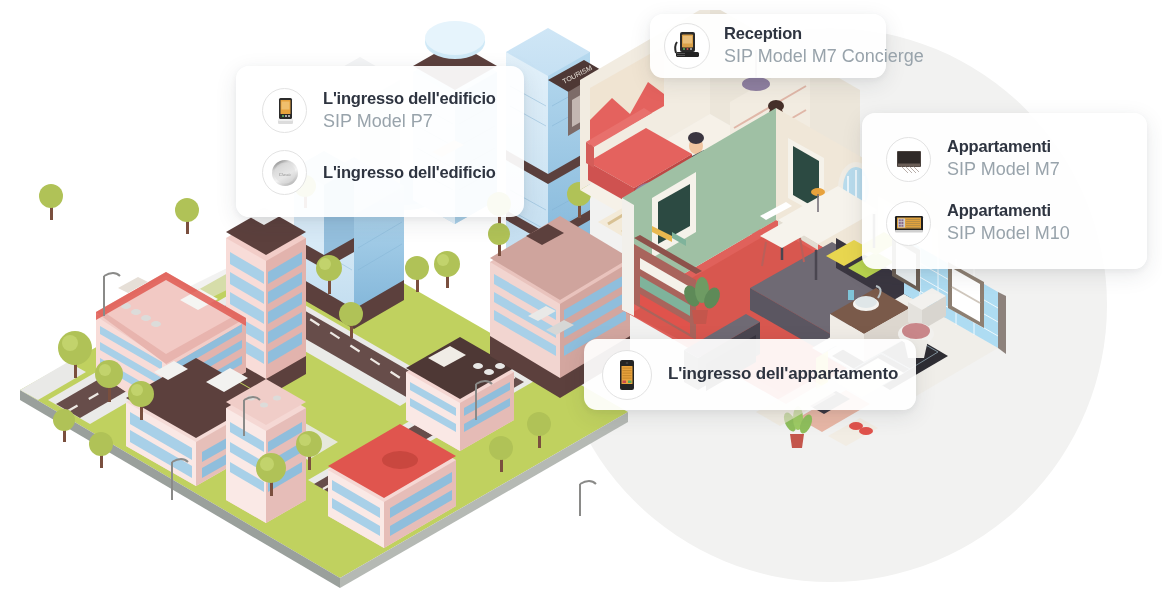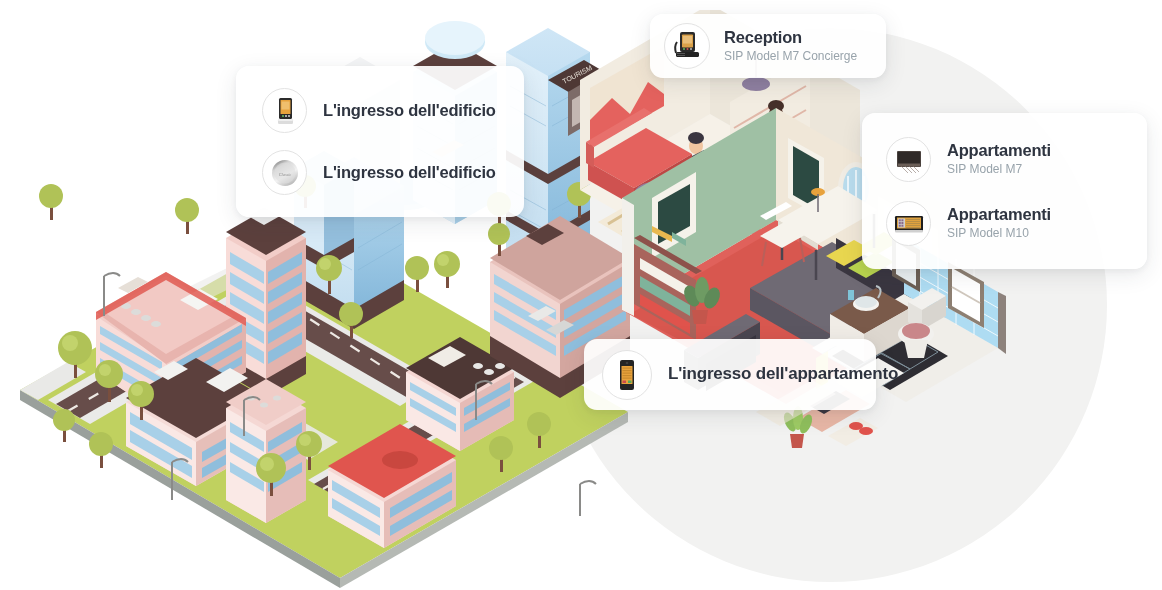--- a/index.html
+++ b/index.html
@@ -60,32 +60,32 @@
   .card-text { display: flex; flex-direction: column; gap: 1px; }
   .card-title {
     font-size: 16.5px;
     font-weight: 700;
     color: #2e3440;
     letter-spacing: -0.2px;
     white-space: nowrap;
     line-height: 1.2;
   }
   .card-sub {
-    font-size: 12px;
+    font-size: 18px;
     font-weight: 400;
     color: #98a3ab;
     white-space: nowrap;
     line-height: 1.25;
   }
 
   
   #card-building   { left: 236px; top: 66px;  width: 288px; height: 151px; padding: 0 16px 0 26px; gap: 17px; }
   #card-reception  { left: 650px; top: 14px;  width: 236px; height: 64px;  padding: 0 0 0 14px; }
   #card-apartments { left: 862px; top: 113px; width: 285px; height: 156px; padding: 0 0 0 24px; gap: 19px; }
-  #card-aptentry   { left: 584px; top: 339px; width: 292px; height: 71px;  padding: 0 0 0 18px; }
+  #card-aptentry   { left: 584px; top: 339px; width: 332px; height: 71px;  padding: 0 0 0 18px; }
 
   #card-reception .card-row { gap: 14px; }
   #card-aptentry .card-row  { gap: 16px; }
   #card-reception .thumb { width: 46px; height: 46px; min-width:46px; }
   #card-aptentry .thumb  { width: 50px; height: 50px; min-width:50px; }
   #card-aptentry .card-title { font-size: 17px; }
 </style>
 </head>
 <body>
 
@@ -710,20 +710,21 @@
           <rect x="13.5" y="7.5" width="8" height="8" fill="#f0bf6d"></rect>
           <circle cx="15" cy="22" r="1.1" fill="#64b860"></circle>
           <circle cx="18" cy="22" r="1.1" fill="#c9c9c9"></circle>
           <circle cx="21" cy="22" r="1.1" fill="#c9c9c9"></circle>
           <rect x="10" y="25" width="15" height="5" rx="1.2" fill="#dcdcdc"></rect>
           <rect x="10" y="25" width="15" height="2" rx="1" fill="#efefef"></rect>
         </svg>
       </span>
       <span class="card-text">
         <span class="card-title">L'ingresso dell'edificio</span>
+        <span class="card-sub">SIP Model P7</span>
       </span>
     </div>
     <div class="card-row">
       <span class="thumb">
         <svg width="34" height="34" viewBox="0 0 34 34">
           <defs>
             <linearGradient id="chrome" x1="0" y1="0" x2="0.6" y2="1">
               <stop offset="0" stop-color="#5c5c5c"></stop>
               <stop offset="0.33" stop-color="#d6d6d6"></stop>
               <stop offset="0.68" stop-color="#f2f2f2"></stop>

